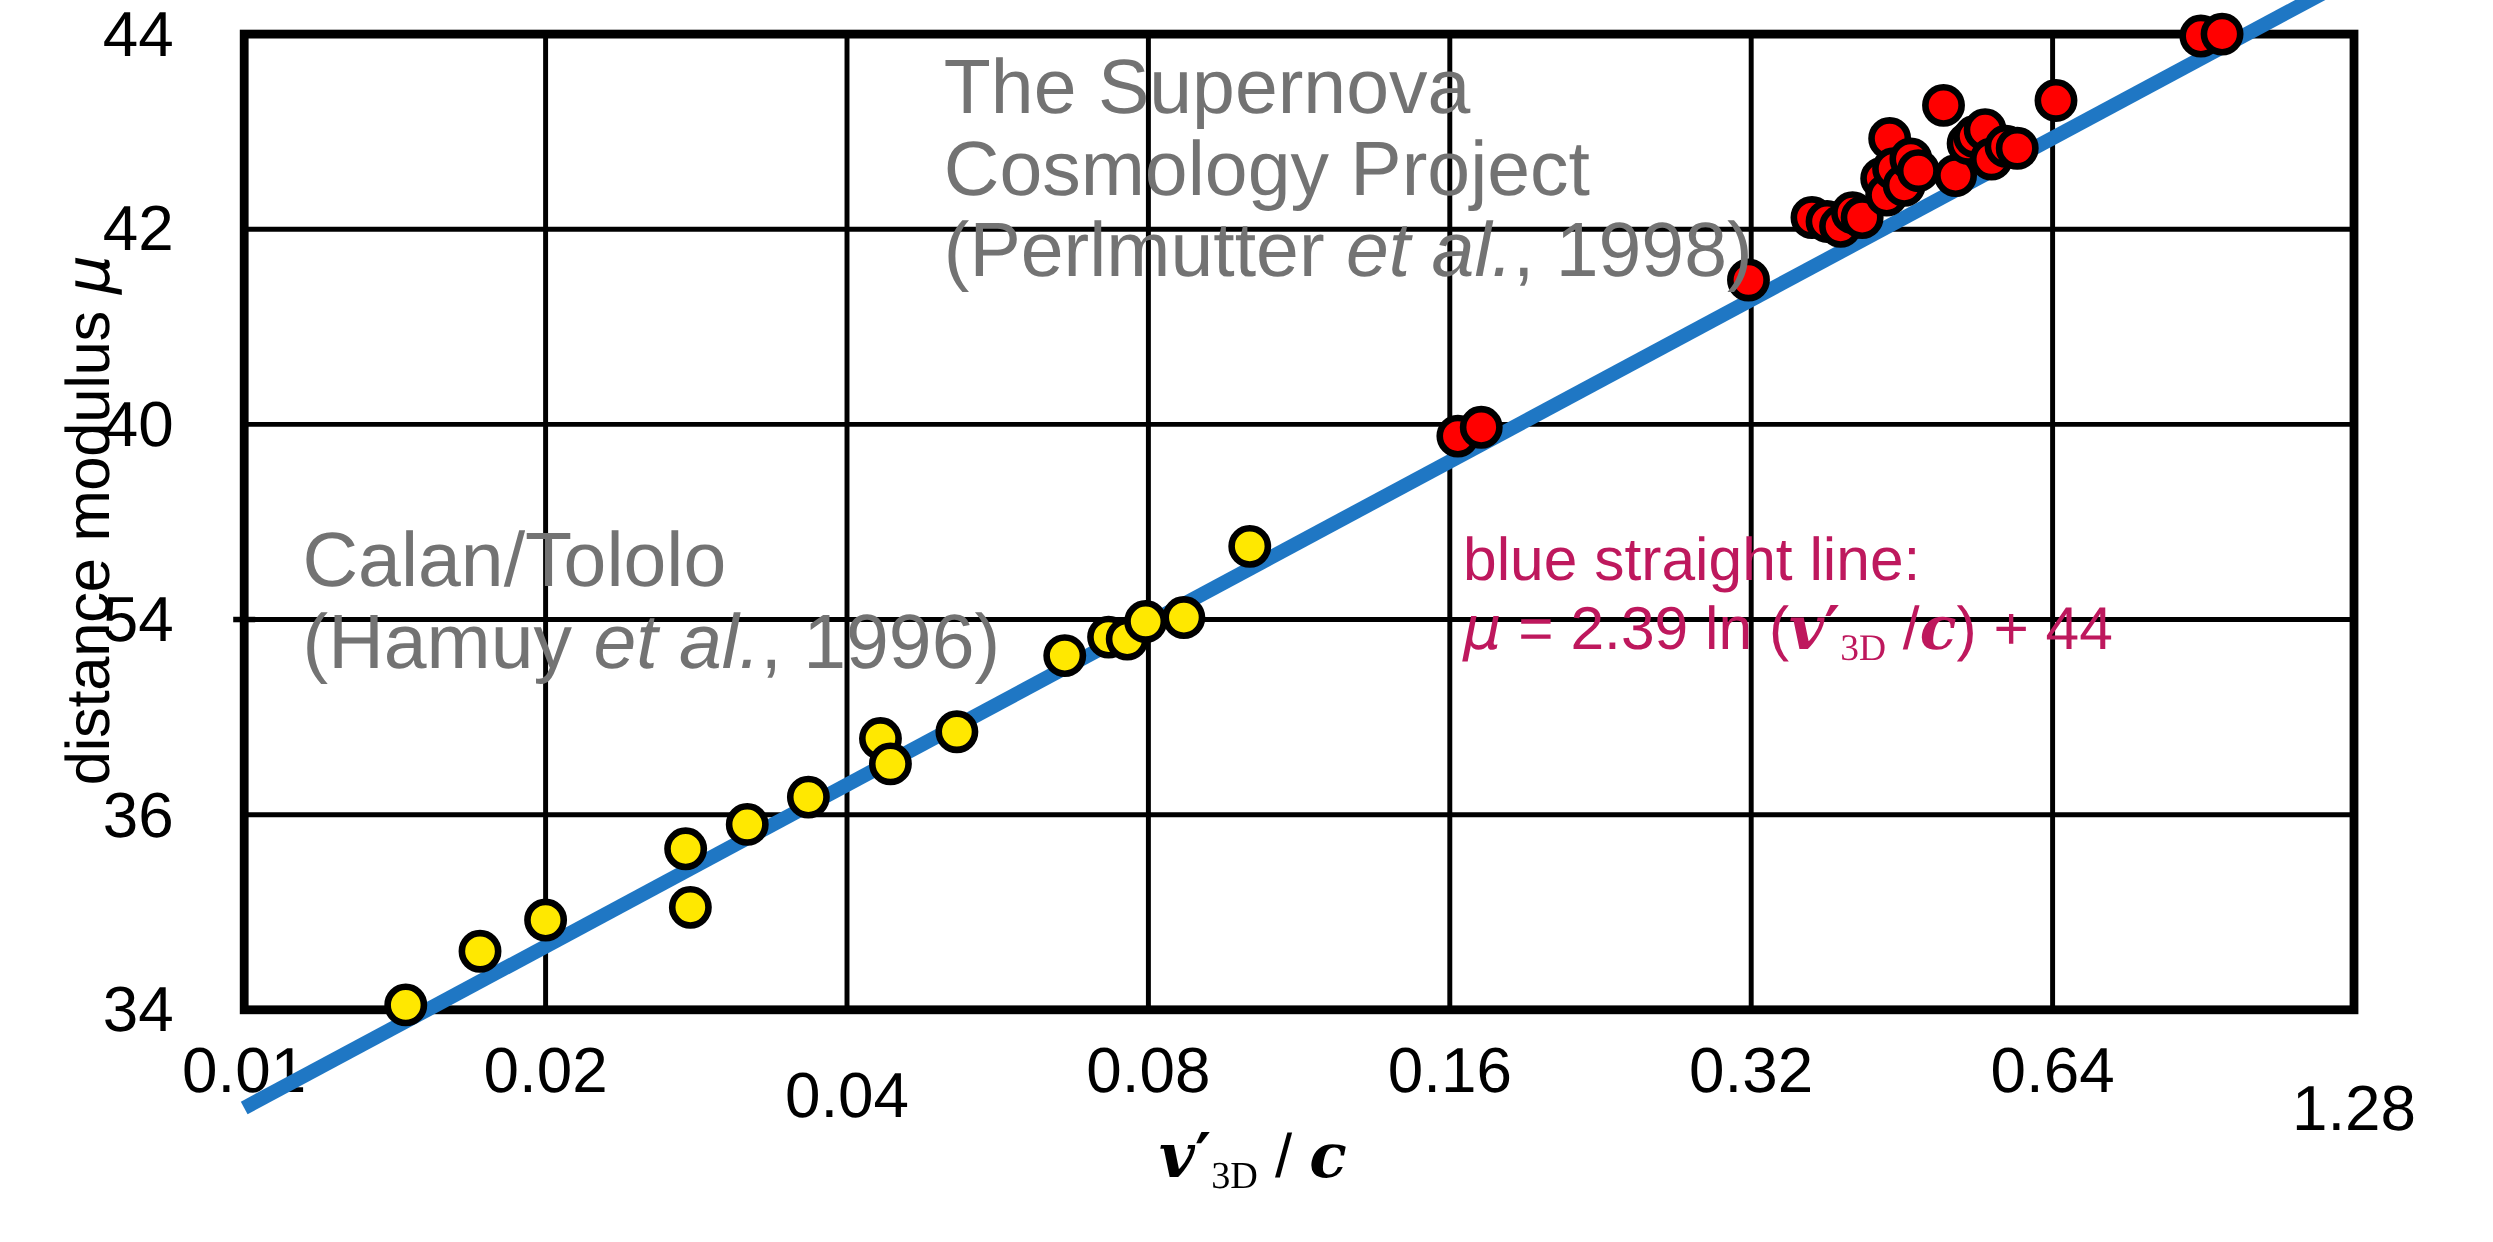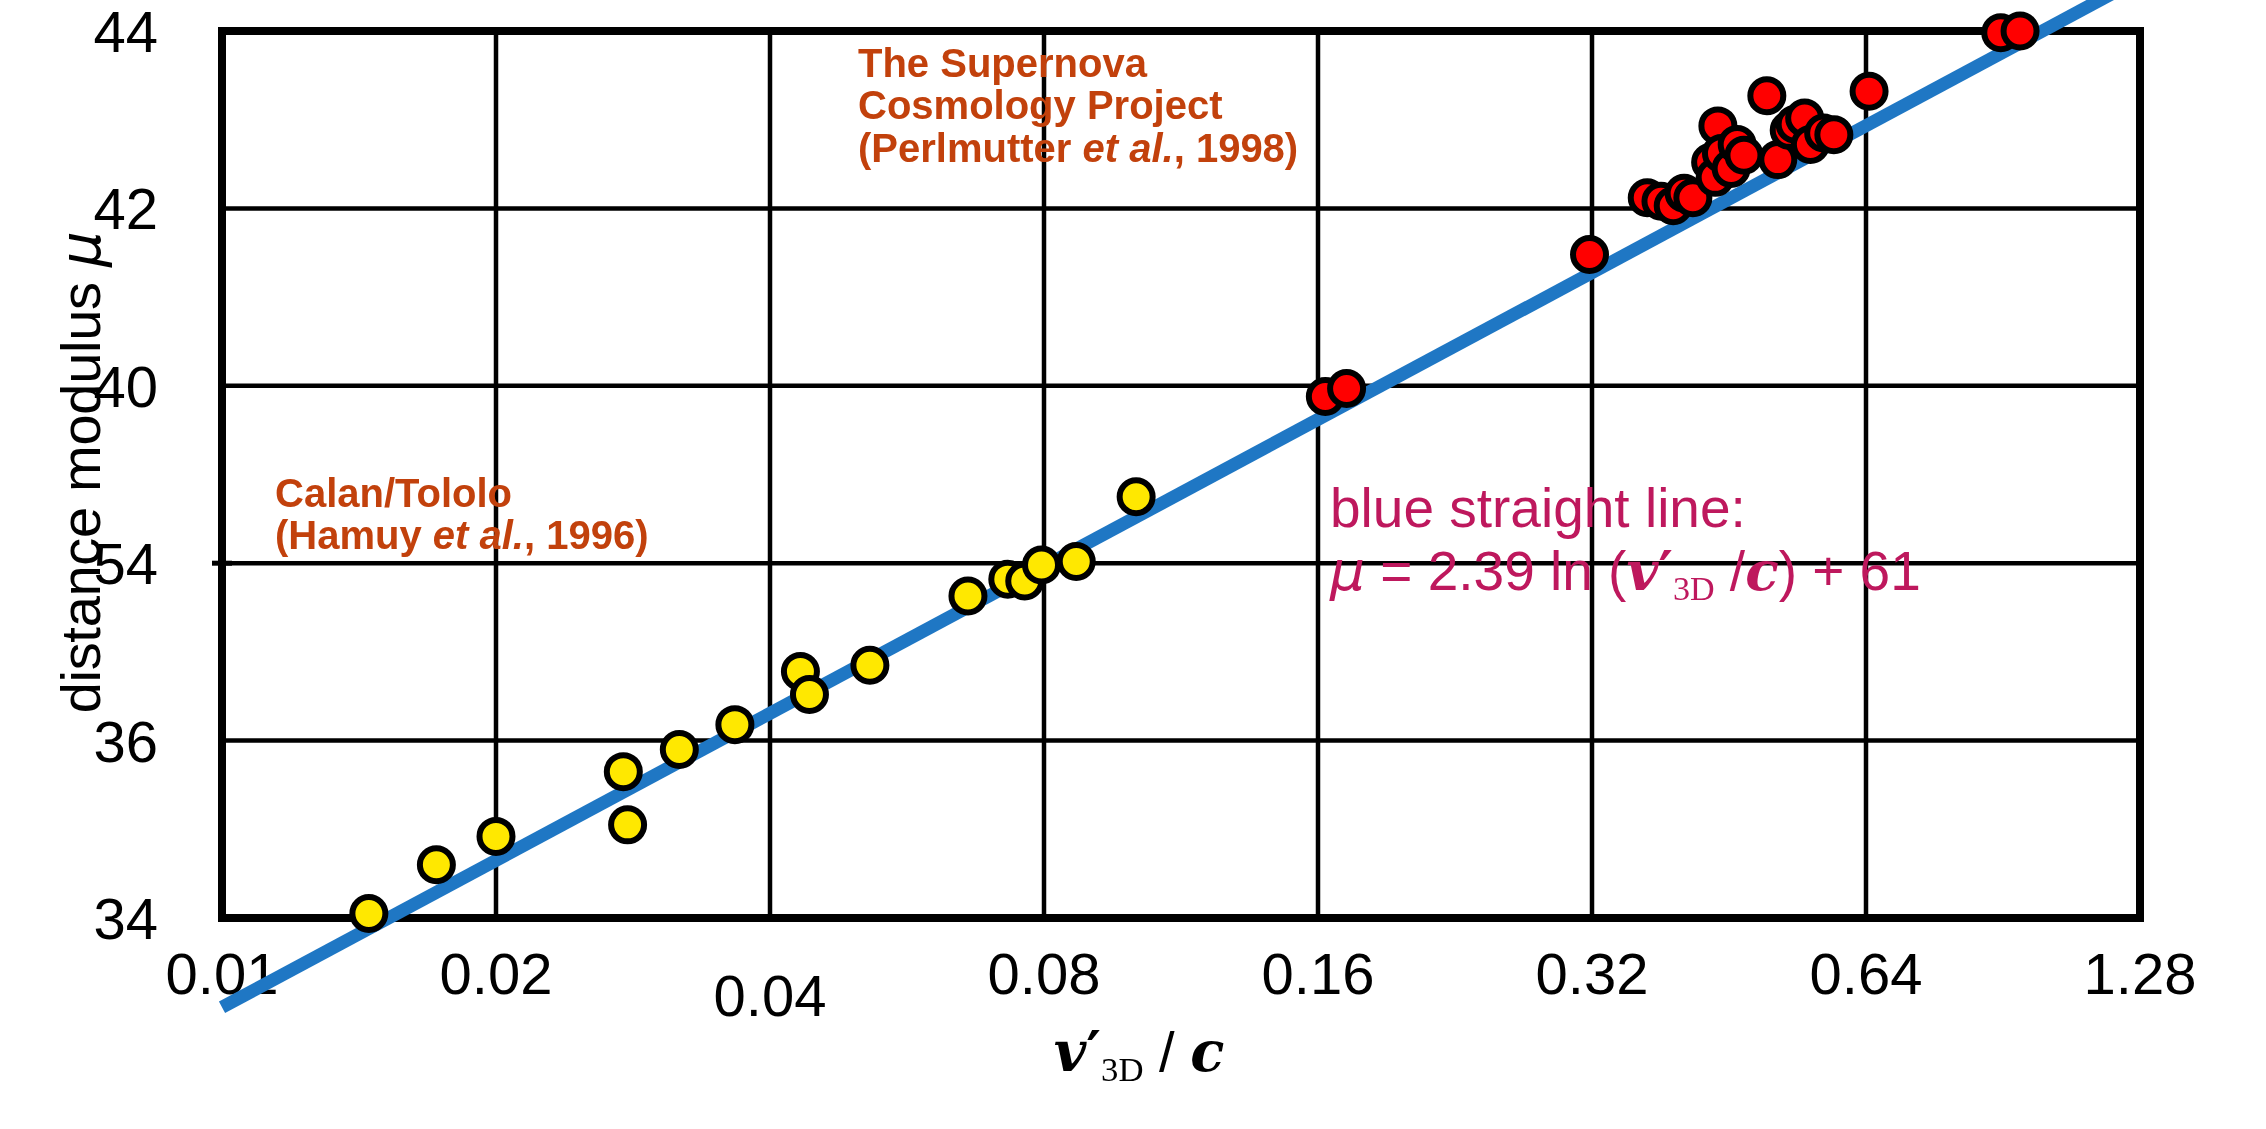--- a/index.html
+++ b/index.html
@@ -51,21 +51,21 @@
     text-align:center;
     font-size:56px;
     color:#000;
     padding-left:12px;
   }
   .xlabel .v{font-style:italic;font-family:"DejaVu Serif",serif;font-weight:600;}
   .xlabel .c{font-style:italic;font-family:"DejaVu Serif",serif;font-weight:600;}
   .sub{font-size:0.62em;vertical-align:-0.28em;font-style:normal;font-family:Liberation Serif, serif;}
 
   
-  .anno{position:absolute;font-size:40px;line-height:1.06;color:#c2410c;white-space:pre;font-weight:bold;}
+  .anno{position:absolute;font-size:70px;line-height:1.06;color:#737373;white-space:pre;}
   .anno .it{font-style:italic;}
   .anno-blue{position:absolute;font-size:55px;line-height:1.12;color:#be185d;white-space:nowrap;}
   .anno-blue .mu{font-style:italic;font-family:"DejaVu Sans",sans-serif;}
   .anno-blue .v{font-style:italic;font-family:"DejaVu Serif",serif;font-weight:600;}
   .anno-blue .c{font-style:italic;font-family:"DejaVu Serif",serif;font-weight:600;}
 
   svg{position:absolute;left:0;top:0;}
 </style>
 </head>
 <body>
@@ -96,21 +96,21 @@
     </div>
 
   <div id="xticks">
       <div class="xtick" style="left: 222px;">0.01</div>
       <div class="xtick" style="left: 496px;">0.02</div>
       <div class="xtick" style="left: 770px; margin-top: 22px;">0.04</div>
       <div class="xtick" style="left: 1044px;">0.08</div>
       <div class="xtick" style="left: 1318px;">0.16</div>
       <div class="xtick" style="left: 1592px;">0.32</div>
       <div class="xtick" style="left: 1866px;">0.64</div>
-      <div class="xtick" style="left: 2140px;">1.28</div>
+      <div class="xtick" style="left: 2140px; margin-top: 34px;">1.28</div>
     </div>
 
   <div class="xlabel"><span class="v">v</span><span class="v" style="font-style:normal">′</span><span class="sub">3D</span><span> / </span><span class="c">c</span></div>
 
   <svg id="plot" width="2266" height="1129">
       <g>
         <line x1="496" y1="31" x2="496" y2="918" stroke="#000" stroke-width="4.5"></line>
         <line x1="770" y1="31" x2="770" y2="918" stroke="#000" stroke-width="4.5"></line>
         <line x1="1043.9999999999998" y1="31" x2="1043.9999999999998" y2="918" stroke="#000" stroke-width="4.5"></line>
         <line x1="1318" y1="31" x2="1318" y2="918" stroke="#000" stroke-width="4.5"></line>
@@ -180,16 +180,16 @@
 
   <div class="anno" id="anno-scp" style="left:858px;top:42px;"><span>The Supernova</span>
 <span>Cosmology Project</span>
 <span>(Perlmutter </span><span class="it">et al.</span><span>, 1998)</span></div>
 
   <div class="anno" id="anno-calan" style="left:275px;top:472px;"><span>Calan/Tololo</span>
 <span>(Hamuy </span><span class="it">et al.</span><span>, 1996)</span></div>
 
   <div class="anno-blue" id="anno-fit" style="left:1330px;top:478px;">
     <div>blue straight line:</div>
-    <div><span class="mu">μ</span><span> = 2.39 ln (</span><span class="v">v</span><span class="v" style="font-style:normal">′</span><span class="sub">3D</span><span> /</span><span class="c">c</span><span>) + 61</span></div>
+    <div><span class="mu">μ</span><span> = 2.39 ln (</span><span class="v">v</span><span class="v" style="font-style:normal">′</span><span class="sub">3D</span><span> /</span><span class="c">c</span><span>) + 44</span></div>
   </div>
 
 </div>
 
 </body></html>

